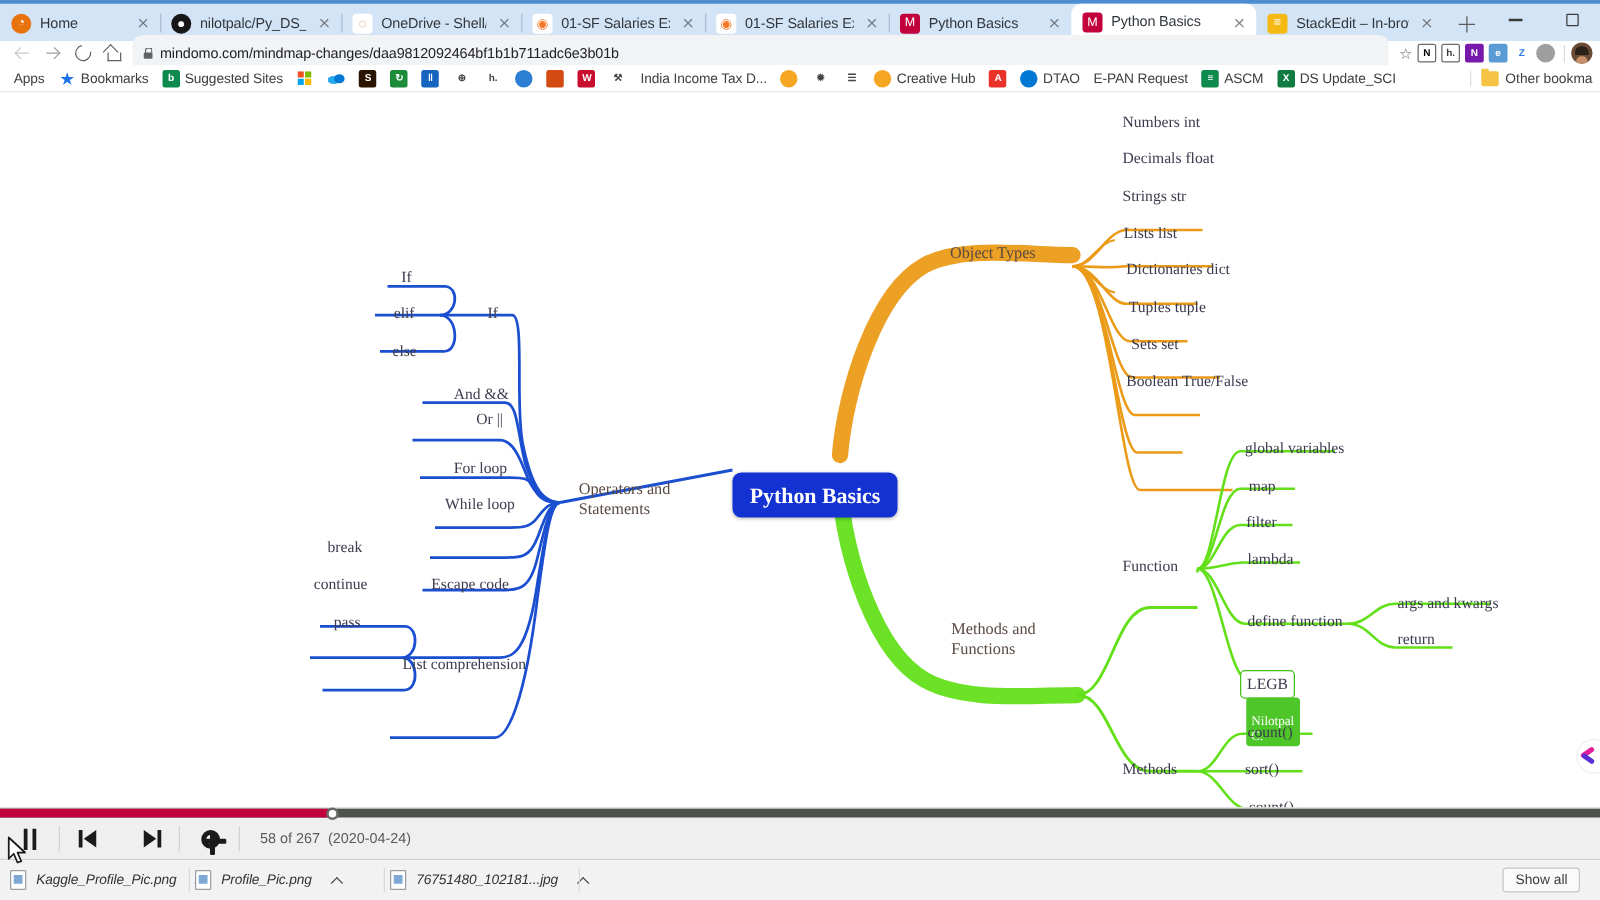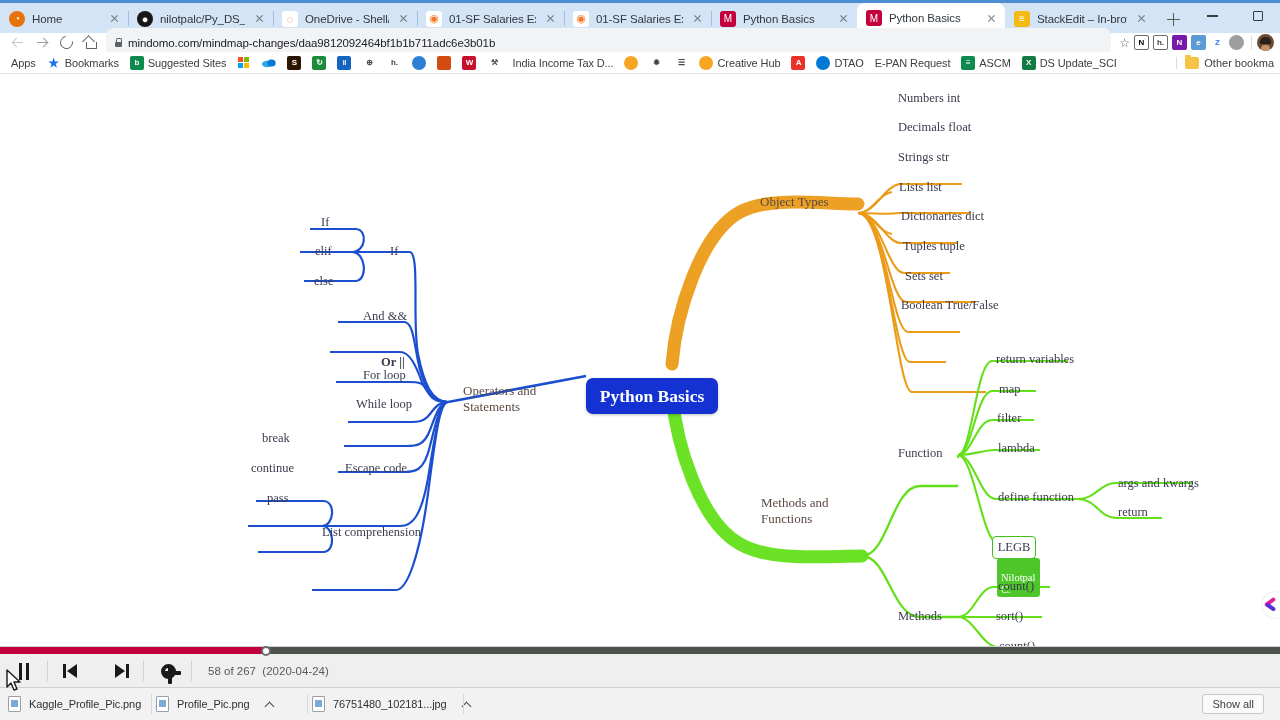--- a/index.html
+++ b/index.html
@@ -291,21 +291,21 @@
   }
   .fileico {
     width: 13px; height: 16px; background: #fff; border: 1px solid #9aa0a6;
     border-radius: 1px; position: relative; flex: 0 0 13px;
   }
   .fileico::before {
     content:""; position:absolute; left:2px; top:3px; right:2px; height:7px;
     background:#7fa8d6;
   }
   .dlname {
-    font-size: 11px; color: #303030; white-space: nowrap; letter-spacing: -0.1px;
+    font-size: 11px; color: #303030; white-space: nowrap; letter-spacing: -0.1px; font-style: italic;
   }
   .chev {
     width: 12px; height: 12px; position: relative; flex: 0 0 12px; margin-left: 6px;
   }
   .chev::before {
     content:""; position:absolute; left:2px; top:5px; width:6px; height:6px;
     border-left: 1.3px solid #4a4a4a; border-top: 1.3px solid #4a4a4a;
     transform: rotate(45deg);
   }
   .showall {
@@ -599,21 +599,21 @@
       <span>If</span></div>
     <div class="nodelbl" style="left:321px; top:148px;">
       <span>If</span></div>
     <div class="nodelbl" style="left:315px; top:177px;">
       <span>elif</span></div>
     <div class="nodelbl" style="left:314px; top:207px;">
       <span>else</span></div>
 
     <div class="nodelbl" style="left:363px; top:242px;">
       <span>And &amp;&amp;</span></div>
-    <div class="nodelbl" style="left:381px; top:288px;font-weight:bold;">
+    <div class="nodelbl" style="left:381px; top:262px;">
       <span>Or ||</span></div>
     <div class="nodelbl" style="left:363px; top:301px;">
       <span>For loop</span></div>
     <div class="nodelbl" style="left:356px; top:330px;">
       <span>While loop</span></div>
 
     <div class="nodelbl" style="left:345px; top:394px;">
       <span>Escape code</span></div>
     <div class="nodelbl" style="left:262px; top:364px;">
       <span>break</span></div>
@@ -621,21 +621,21 @@
       <span>continue</span></div>
     <div class="nodelbl" style="left:267px; top:424px;">
       <span>pass</span></div>
 
     <div class="nodelbl" style="left:322px; top:458px;">
       <span>List comprehension</span></div>
 
     <div class="nodelbl" style="left:898px; top:379px;">
       <span>Function</span></div>
     <div class="nodelbl" style="left:996px; top:285px;">
-      <span>return variables</span></div>
+      <span>global variables</span></div>
     <div class="nodelbl" style="left:999px; top:315px;">
       <span>map</span></div>
     <div class="nodelbl" style="left:997px; top:344px;">
       <span>filter</span></div>
     <div class="nodelbl" style="left:998px; top:374px;">
       <span>lambda</span></div>
     <div class="nodelbl" style="left:998px; top:423px;">
       <span>define function</span></div>
 
     <div class="nodelbl" style="left:1118px; top:409px;">

